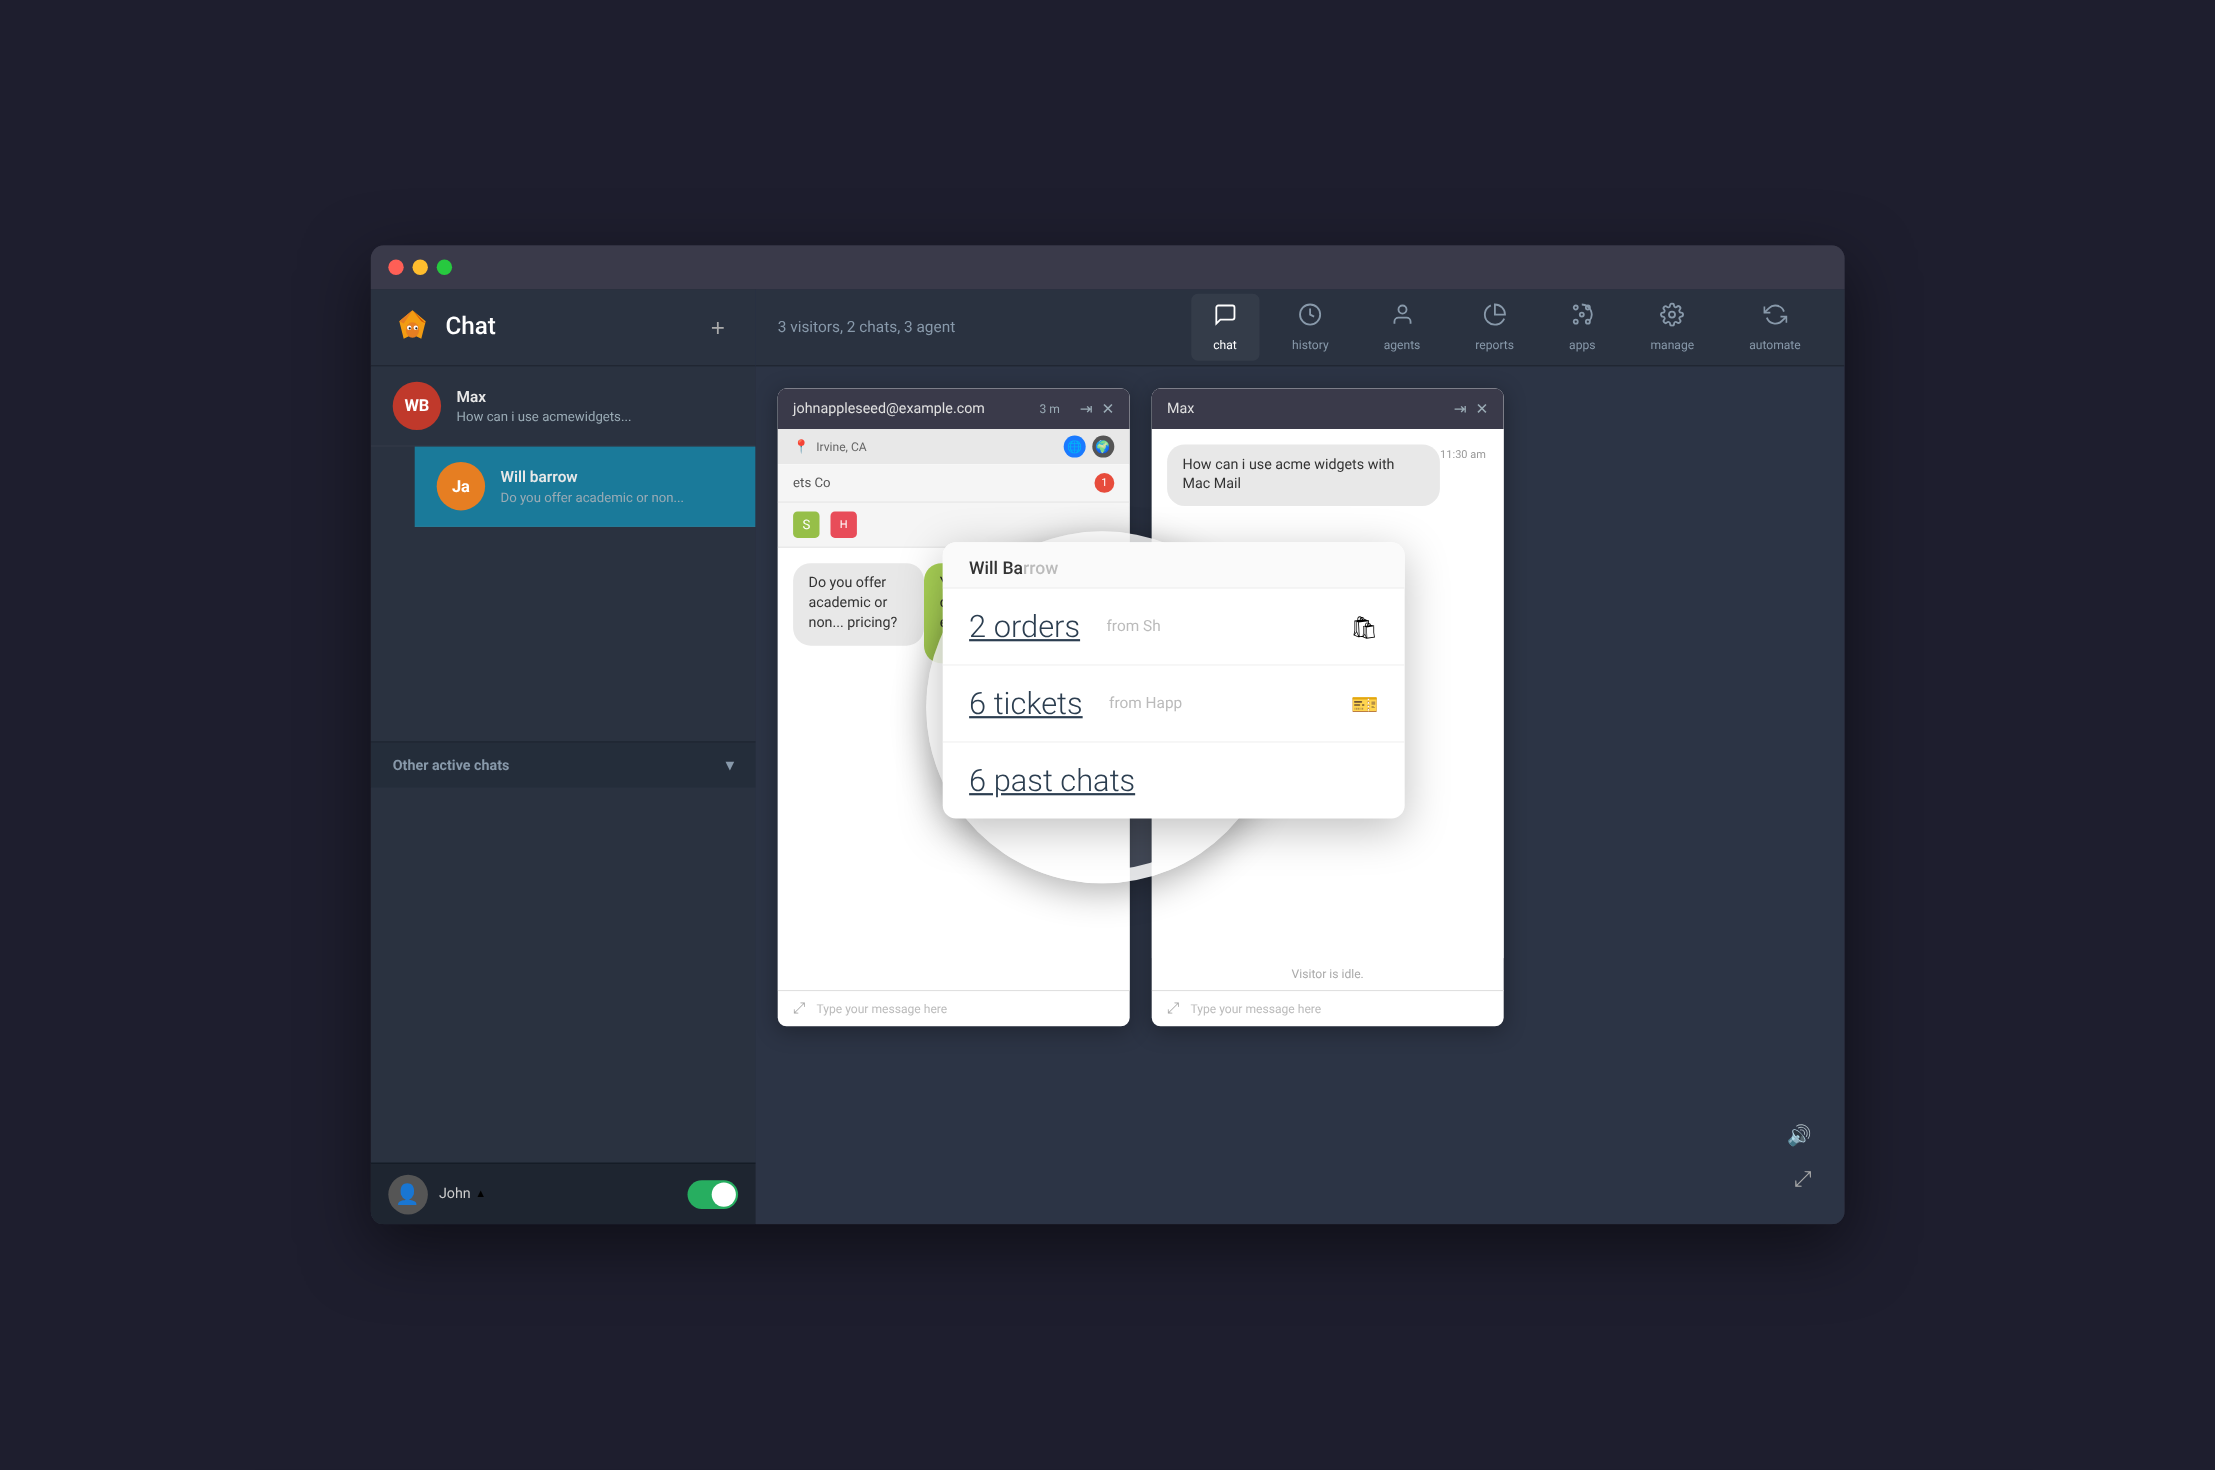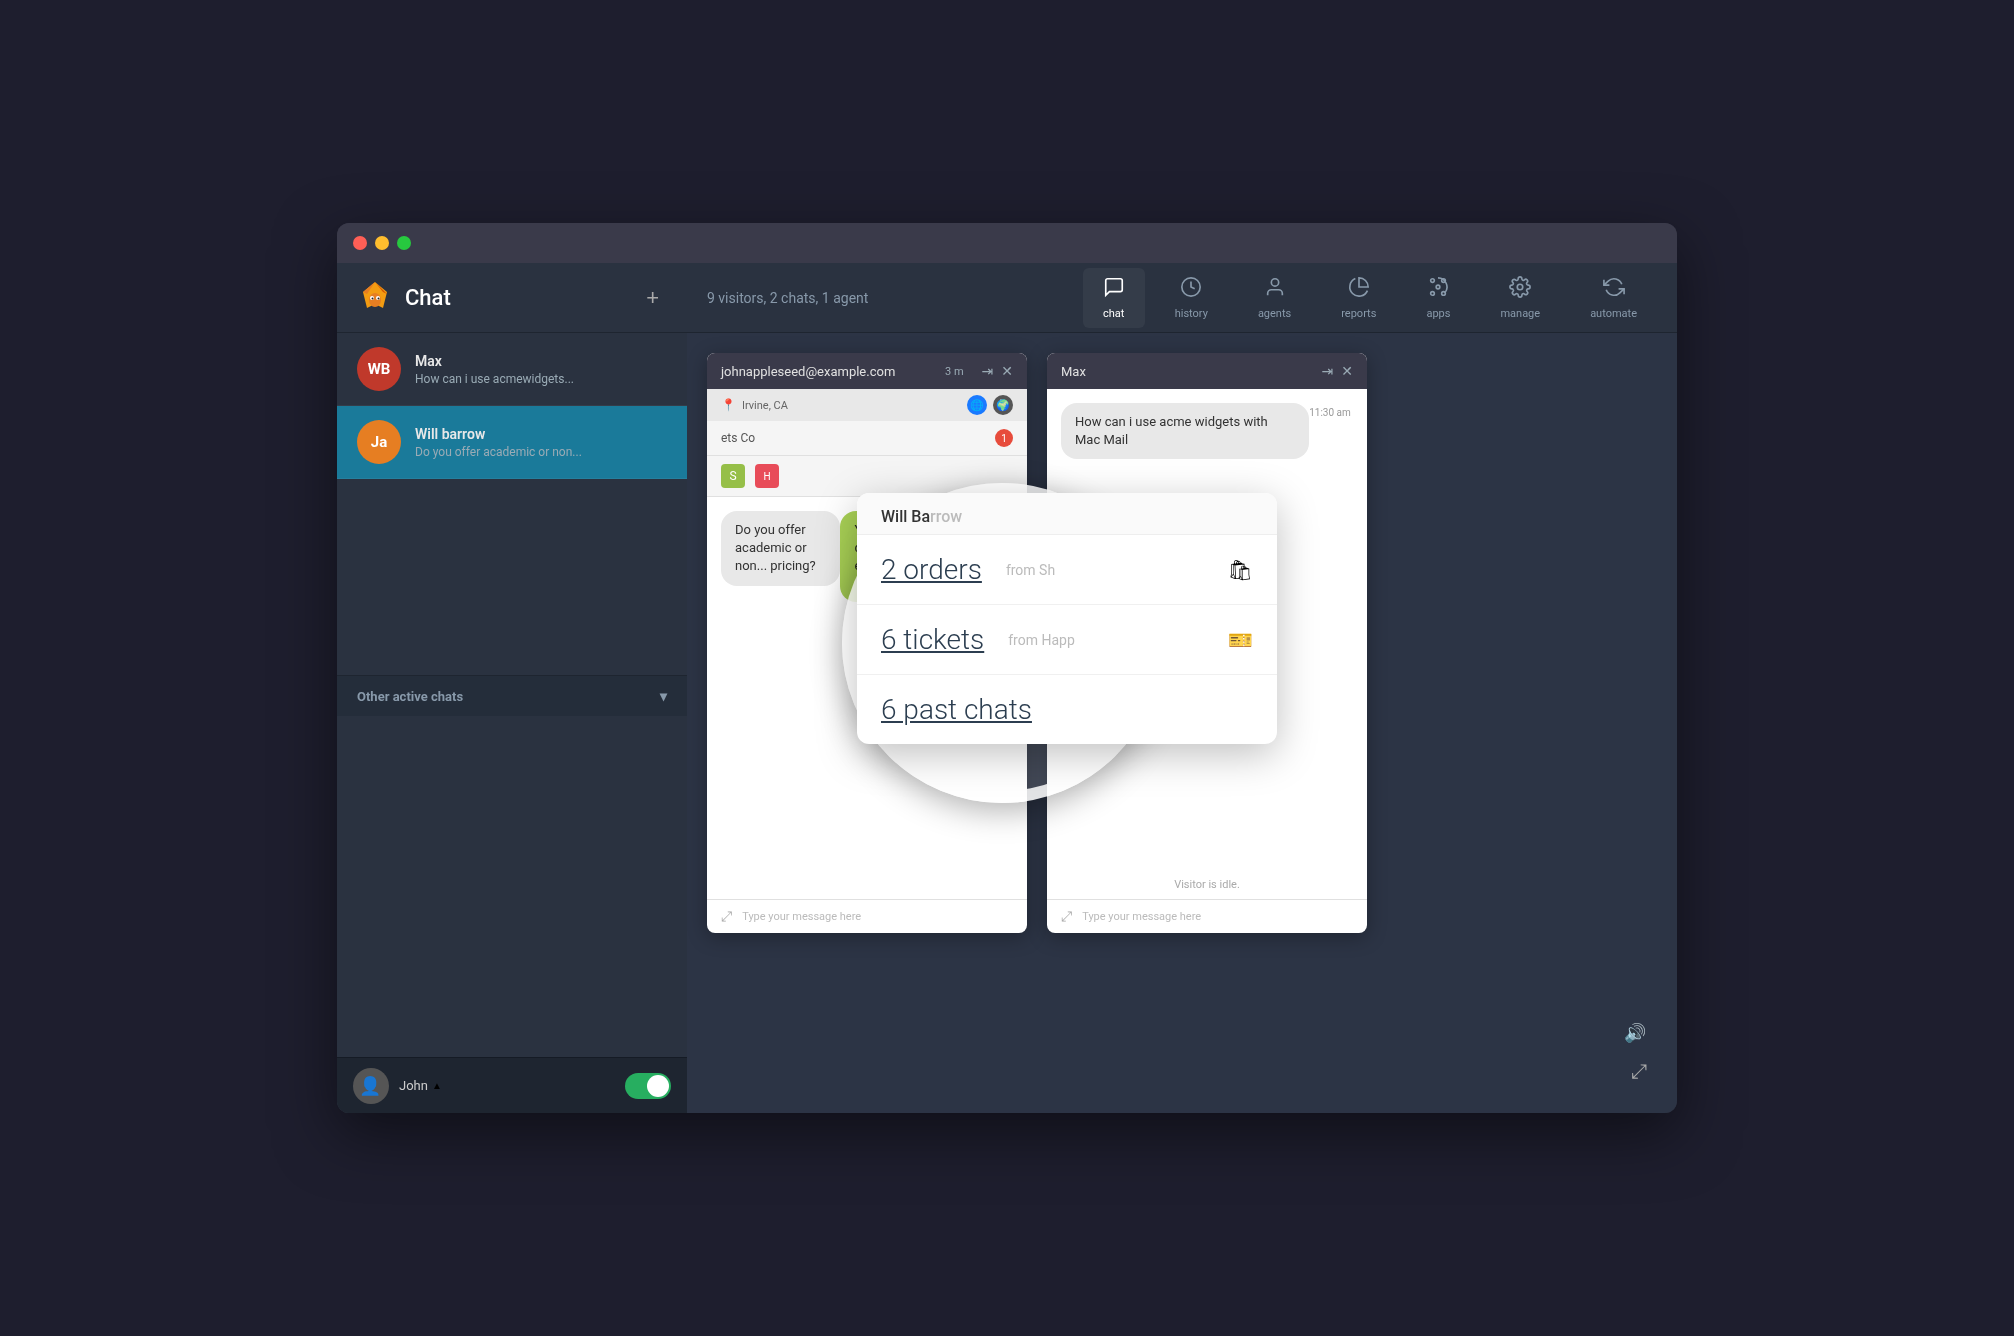--- a/index.html
+++ b/index.html
@@ -87,21 +87,21 @@
       flex: 1;
       overflow-y: auto;
     }
     .chat-item {
       display: flex;
       align-items: center;
       padding: 14px 20px;
       cursor: pointer;
       border-bottom: 1px solid rgba(255,255,255,0.05);
     }
-    .chat-item.active { background: #1a7a9a; }
+    .chat-item.active { background: #1a7a9a; margin-left: 40px; }
     .avatar {
       width: 44px;
       height: 44px;
       border-radius: 50%;
       display: flex;
       align-items: center;
       justify-content: center;
       font-weight: bold;
       font-size: 15px;
       color: #fff;
@@ -584,21 +584,21 @@
         <span class="caret">▲</span>
         <div class="toggle-switch">
           <div class="toggle-knob"></div>
         </div>
       </div>
     </div>
 
     <div class="main-content">
 
       <div class="top-nav">
-        <span class="visitor-count">9 visitors, 2 chats, 1 agent</span>
+        <span class="visitor-count">3 visitors, 2 chats, 3 agent</span>
         <div class="nav-tabs">
 
           <div class="nav-tab active">
             <span class="nav-tab-icon">
               <svg width="22" height="22" viewBox="0 0 24 24" fill="none" stroke="white" stroke-width="1.8">
                 <path d="M21 15a2 2 0 0 1-2 2H7l-4 4V5a2 2 0 0 1 2-2h14a2 2 0 0 1 2 2z"></path>
               </svg>
             </span>
             <span class="nav-tab-label">chat</span>
           </div>

